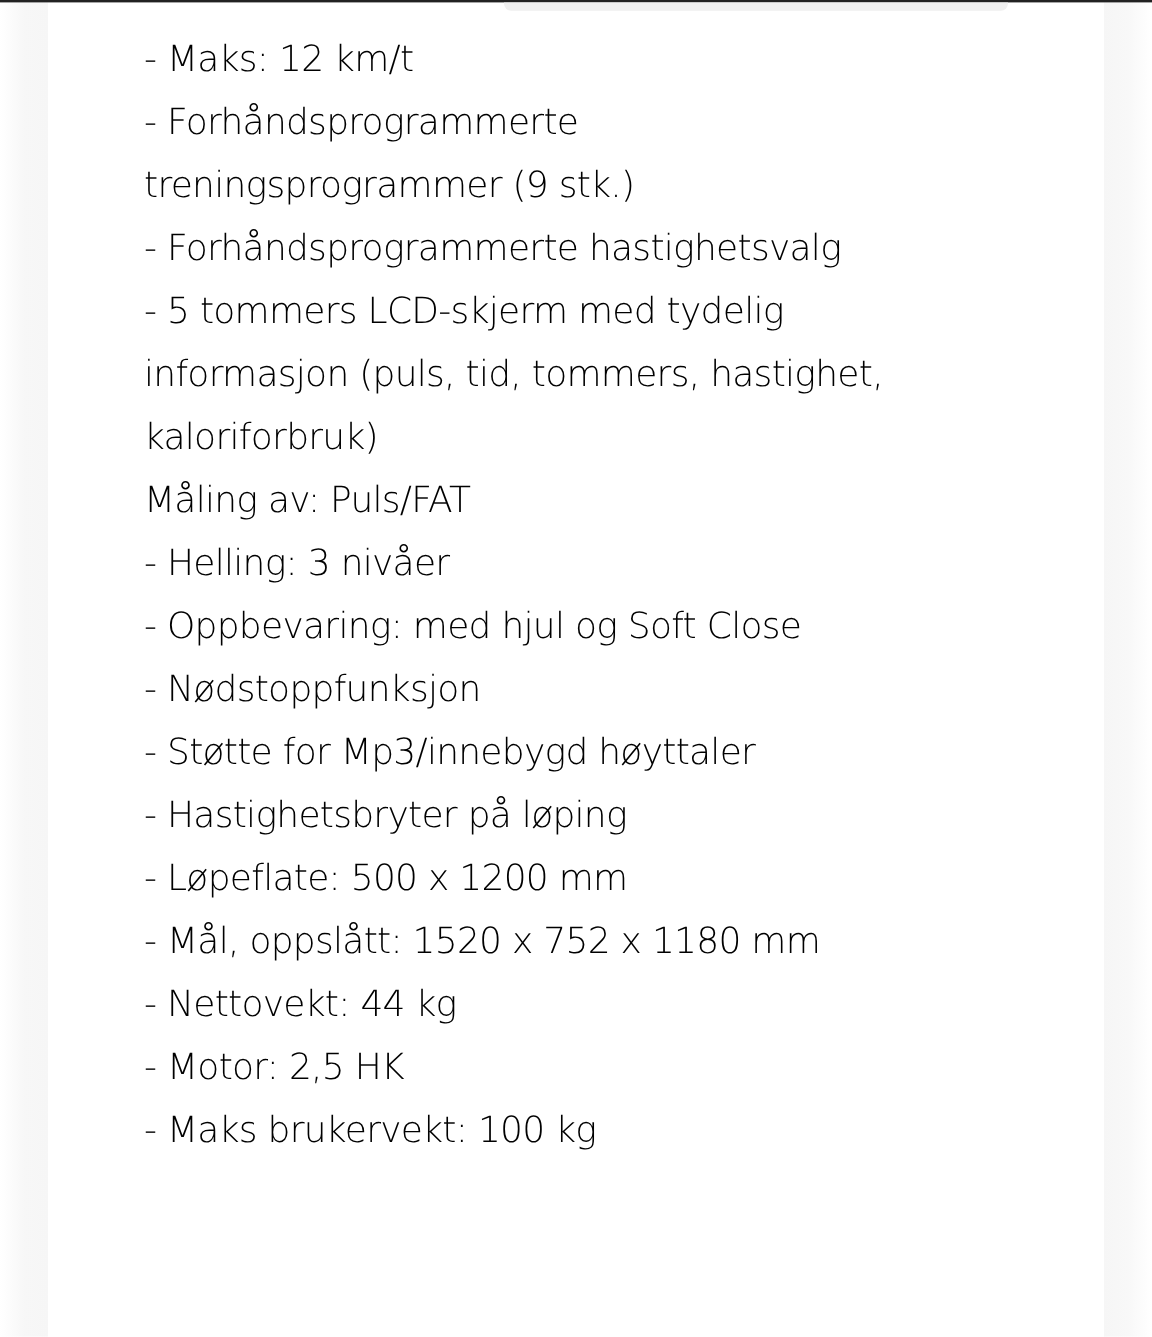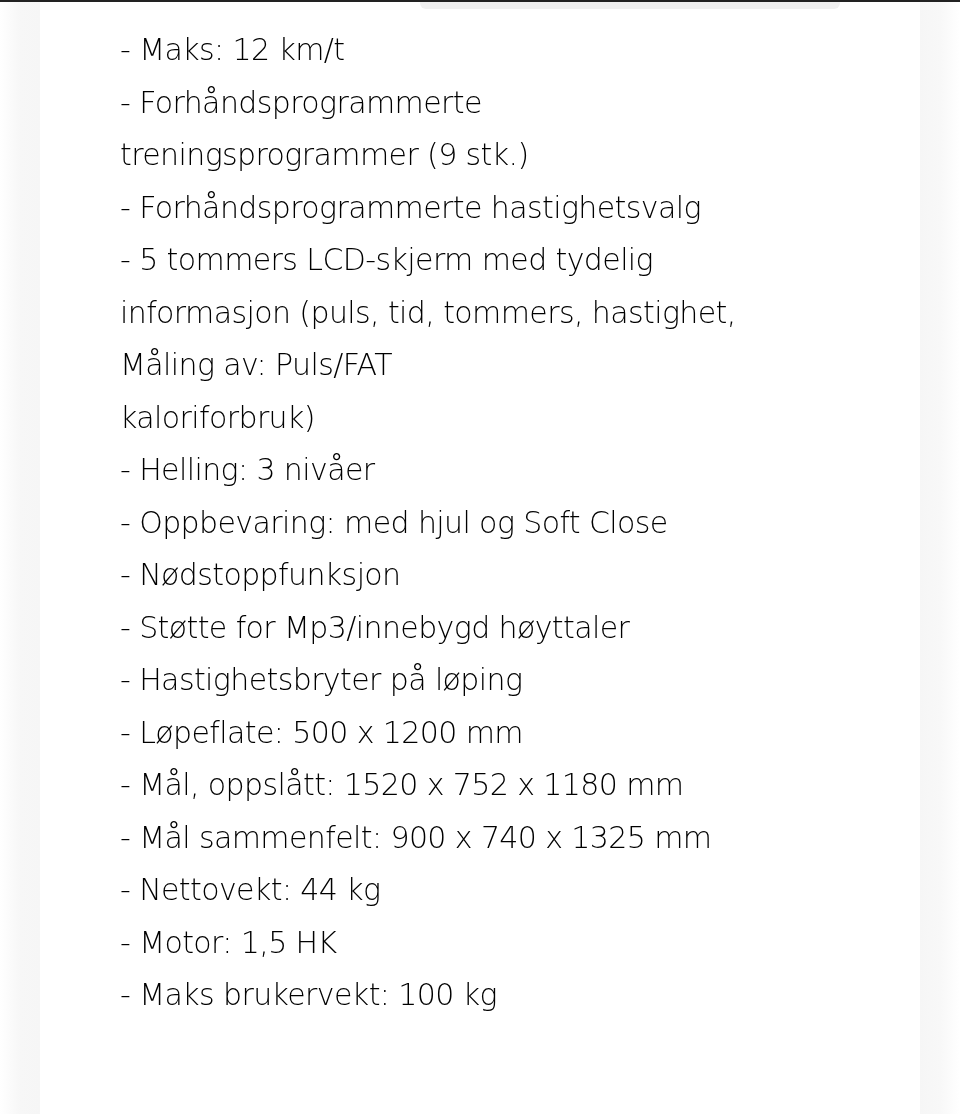--- a/index.html
+++ b/index.html
@@ -68,26 +68,25 @@
 <div class="top-line"></div>
 <div class="top-bar"></div>
 
 <ul class="spec-list">
   <li>- Maks: 12 km/t</li>
   <li>- Forhåndsprogrammerte</li>
   <li>treningsprogrammer (9 stk.)</li>
   <li>- Forhåndsprogrammerte hastighetsvalg</li>
   <li>- 5 tommers LCD-skjerm med tydelig</li>
   <li>informasjon (puls, tid, tommers, hastighet,</li>
+  <li>kaloriforbruk)</li>
   <li>Måling av: Puls/FAT</li>
-  <li>kaloriforbruk)</li>
   <li>- Helling: 3 nivåer</li>
   <li>- Oppbevaring: med hjul og Soft Close</li>
   <li>- Nødstoppfunksjon</li>
   <li>- Støtte for Mp3/innebygd høyttaler</li>
   <li>- Hastighetsbryter på løping</li>
   <li>- Løpeflate: 500 x 1200 mm</li>
   <li>- Mål, oppslått: 1520 x 752 x 1180 mm</li>
-  <li>- Mål sammenfelt: 900 x 740 x 1325 mm</li>
   <li>- Nettovekt: 44 kg</li>
-  <li>- Motor: 1,5 HK</li>
+  <li>- Motor: 2,5 HK</li>
   <li>- Maks brukervekt: 100 kg</li>
 </ul>
 
 </body></html>

